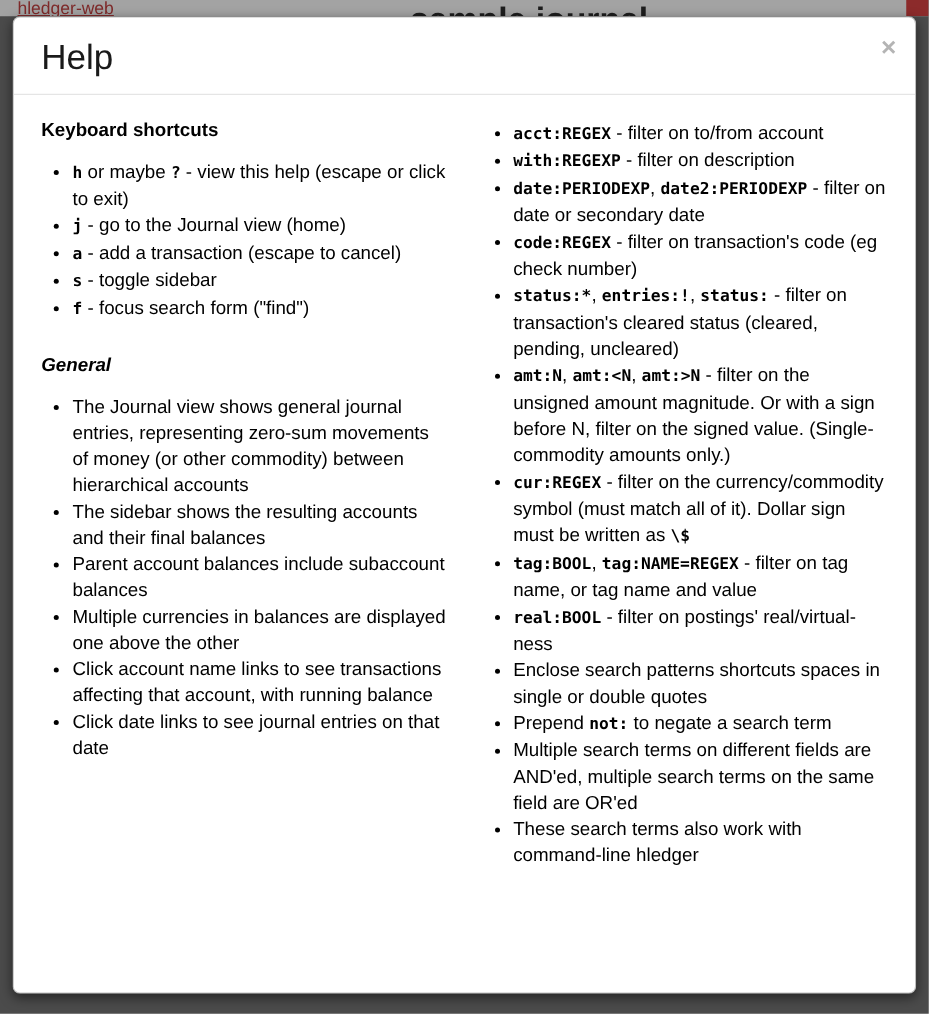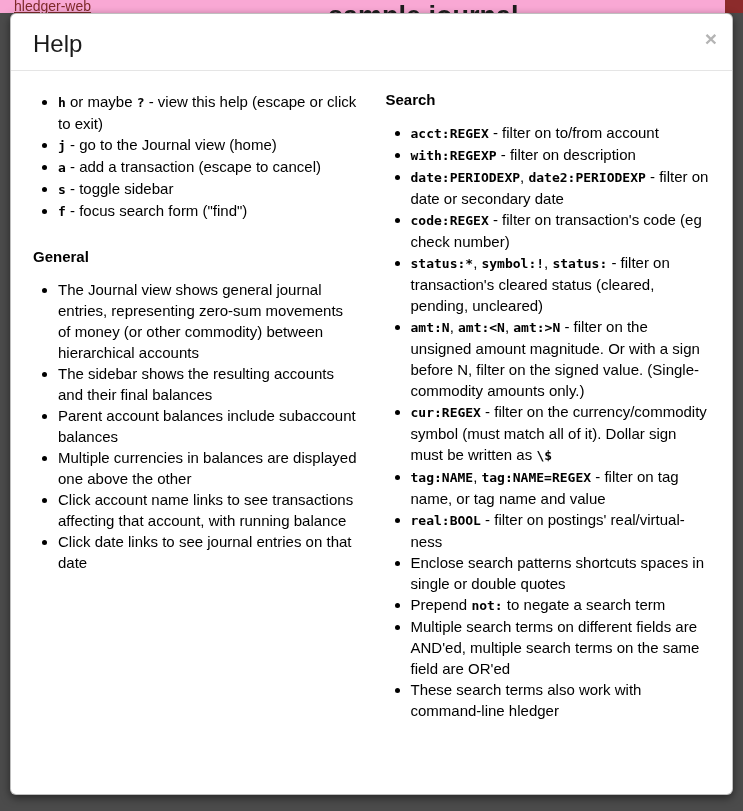--- a/index.html
+++ b/index.html
@@ -7,21 +7,21 @@
   body {
     position:relative;
     overflow:hidden;
     background:#4b4b4b;
     font-family:"Liberation Sans","DejaVu Sans",sans-serif;
     color:#000;
   }
   
   .page-strip {
     position:absolute; top:0; left:0; right:0; height:13px;
-    background:#f9a8d4; overflow:hidden;
+    background:#a3a3a3; overflow:hidden;
   }
   .brand {
     position:absolute; left:14px; top:-2px;
     font-size:14px; color:#7e2a2a; text-decoration:underline; cursor:pointer;
   }
   .bg-heading {
     position:absolute; left:328px; top:1px;
     font-size:27px; font-weight:bold; color:#1d1d1d; white-space:nowrap;
   }
   .bg-accent {
@@ -34,38 +34,38 @@
     background:#fff; border:1px solid rgba(0,0,0,0.25); border-radius:6px;
     box-shadow:0 3px 9px rgba(0,0,0,0.5);
     overflow:hidden;
   }
   .modal-header {
     position:relative;
     padding:17px 20px 13px 22px;
     border-bottom:1px solid #e5e5e5;
   }
   .modal-title {
-    font-size:24px; font-weight:500; color:#1a1a1a; line-height:1.1;
+    font-size:28px; font-weight:500; color:#1a1a1a; line-height:1.1;
   }
   .close {
     position:absolute; right:15px; top:14px;
     background:none; border:none; cursor:pointer;
     font-size:21px; font-weight:bold; color:#b4b4b4; line-height:1;
     font-family:"Liberation Sans",sans-serif;
   }
   .modal-body {
     display:flex; gap:28px;
     padding:20px 22px 20px 22px;
   }
   .col { flex:1 1 0; min-width:0; }
   .section-heading {
     font-size:15px; font-weight:bold; color:#000;
     margin:0 0 14px 0;
   }
-  .section-heading.mt { margin-top:26px; }
+  .section-heading.mt { margin-top:26px;font-style:italic; }
   ul.help-list {
     list-style:disc outside;
     margin:0 0 10px 0;
     padding-left:25px;
   }
   ul.help-list li {
     font-size:15px; line-height:21px; color:#000;
   }
   code {
     font-family:"DejaVu Sans Mono","Liberation Mono",monospace;
@@ -81,48 +81,48 @@
   <span class="bg-accent"></span>
 </div>
 
 <div class="modal">
   <div class="modal-header">
     <h2 class="modal-title">Help</h2>
     <button class="close">×</button>
   </div>
   <div class="modal-body">
     <div class="col">
+      <h4 class="section-heading">Keyboard shortcuts</h4>
       <ul class="help-list">
           <li><code>h</code> or maybe <code>?</code> - view this help (escape or click to exit)</li>
           <li><code>j</code> - go to the Journal view (home)</li>
           <li><code>a</code> - add a transaction (escape to cancel)</li>
           <li><code>s</code> - toggle sidebar</li>
           <li><code>f</code> - focus search form ("find")</li>
         </ul>
       <h4 class="section-heading mt">General</h4>
       <ul class="help-list">
           <li>The Journal view shows general journal entries, representing zero-sum movements of money (or other commodity) between hierarchical accounts</li>
           <li>The sidebar shows the resulting accounts and their final balances</li>
           <li>Parent account balances include subaccount balances</li>
           <li>Multiple currencies in balances are displayed one above the other</li>
           <li>Click account name links to see transactions affecting that account, with running balance</li>
           <li>Click date links to see journal entries on that date</li>
         </ul>
     </div>
     <div class="col">
-      <h4 class="section-heading">Search</h4>
       <ul class="help-list">
           <li><code>acct:REGEX</code> - filter on to/from account</li>
           <li><code>with:REGEXP</code> - filter on description</li>
           <li><code>date:PERIODEXP</code>, <code>date2:PERIODEXP</code> - filter on date or secondary date</li>
           <li><code>code:REGEX</code> - filter on transaction's code (eg check number)</li>
-          <li><code>status:*</code>, <code>symbol:!</code>, <code>status:</code> - filter on transaction's cleared status (cleared, pending, uncleared)</li>
+          <li><code>status:*</code>, <code>entries:!</code>, <code>status:</code> - filter on transaction's cleared status (cleared, pending, uncleared)</li>
           <li><code>amt:N</code>, <code>amt:&lt;N</code>, <code>amt:&gt;N</code> - filter on the unsigned amount magnitude. Or with a sign before N, filter on the signed value. (Single-commodity amounts only.)</li>
           <li><code>cur:REGEX</code> - filter on the currency/commodity symbol (must match all of it). Dollar sign must be written as <code>\$</code></li>
-          <li><code>tag:NAME</code>, <code>tag:NAME=REGEX</code> - filter on tag name, or tag name and value</li>
+          <li><code>tag:BOOL</code>, <code>tag:NAME=REGEX</code> - filter on tag name, or tag name and value</li>
           <li><code>real:BOOL</code> - filter on postings' real/virtual-ness</li>
           <li>Enclose search patterns shortcuts spaces in single or double quotes</li>
           <li>Prepend <code>not:</code> to negate a search term</li>
           <li>Multiple search terms on different fields are AND'ed, multiple search terms on the same field are OR'ed</li>
           <li>These search terms also work with command-line hledger</li>
         </ul>
     </div>
   </div>
 </div>
 

